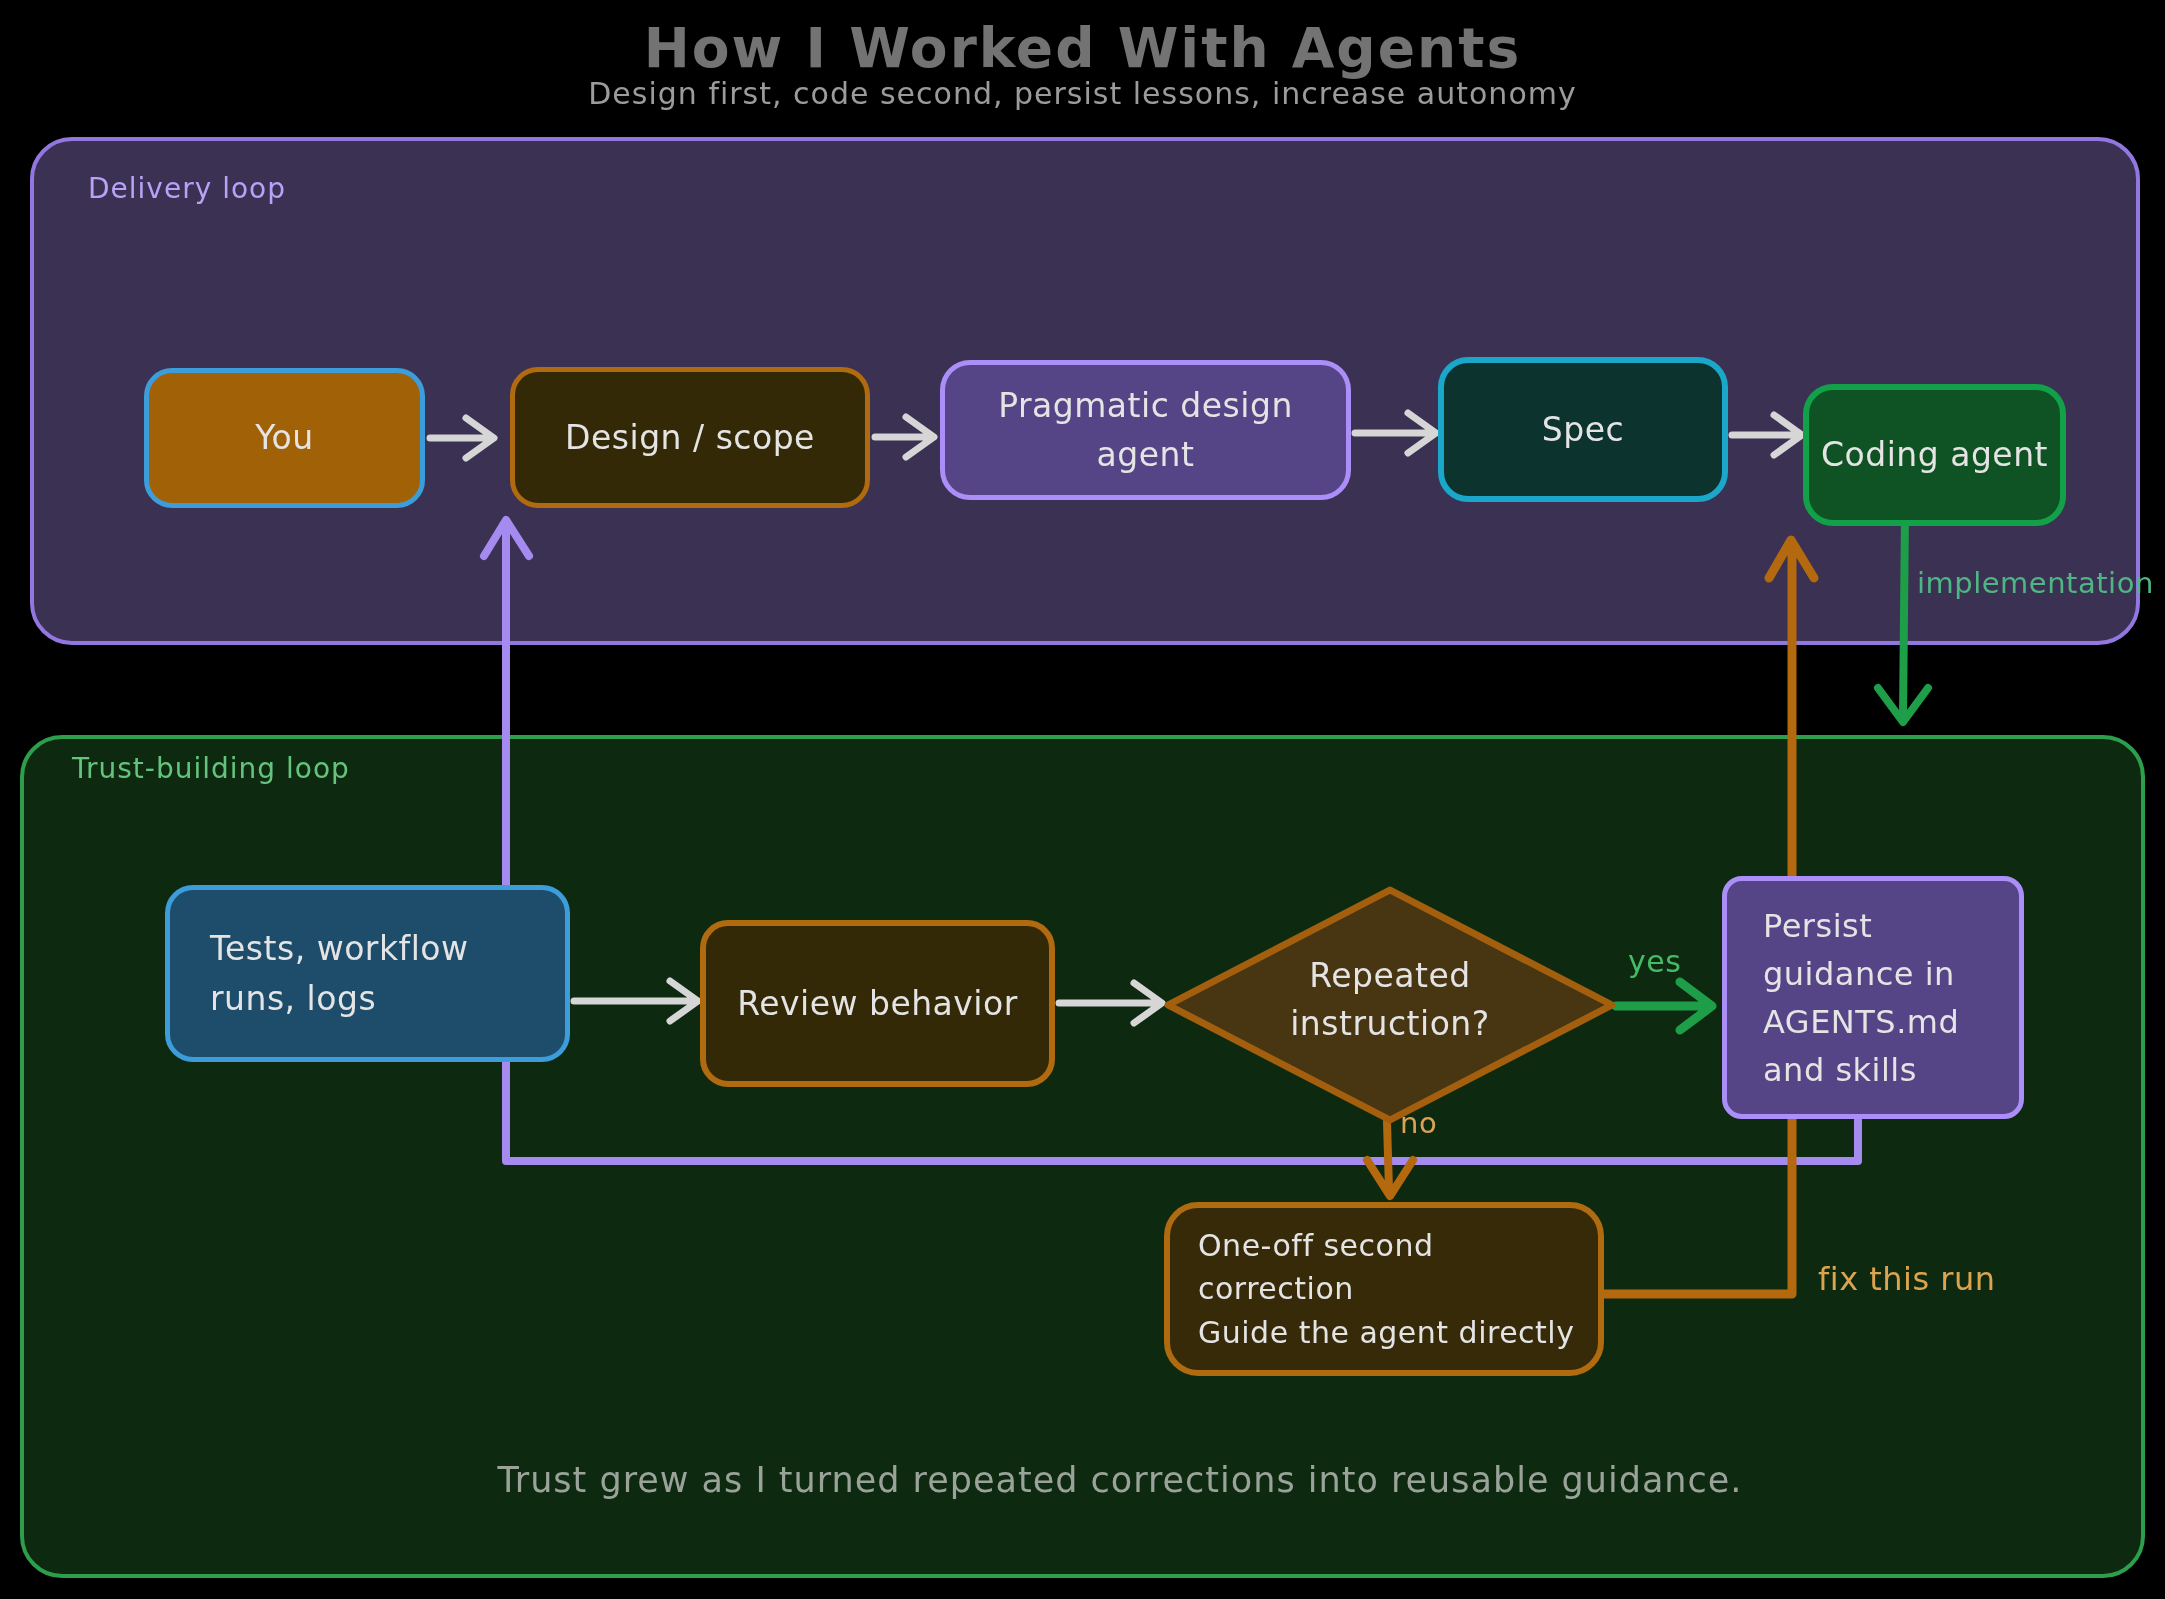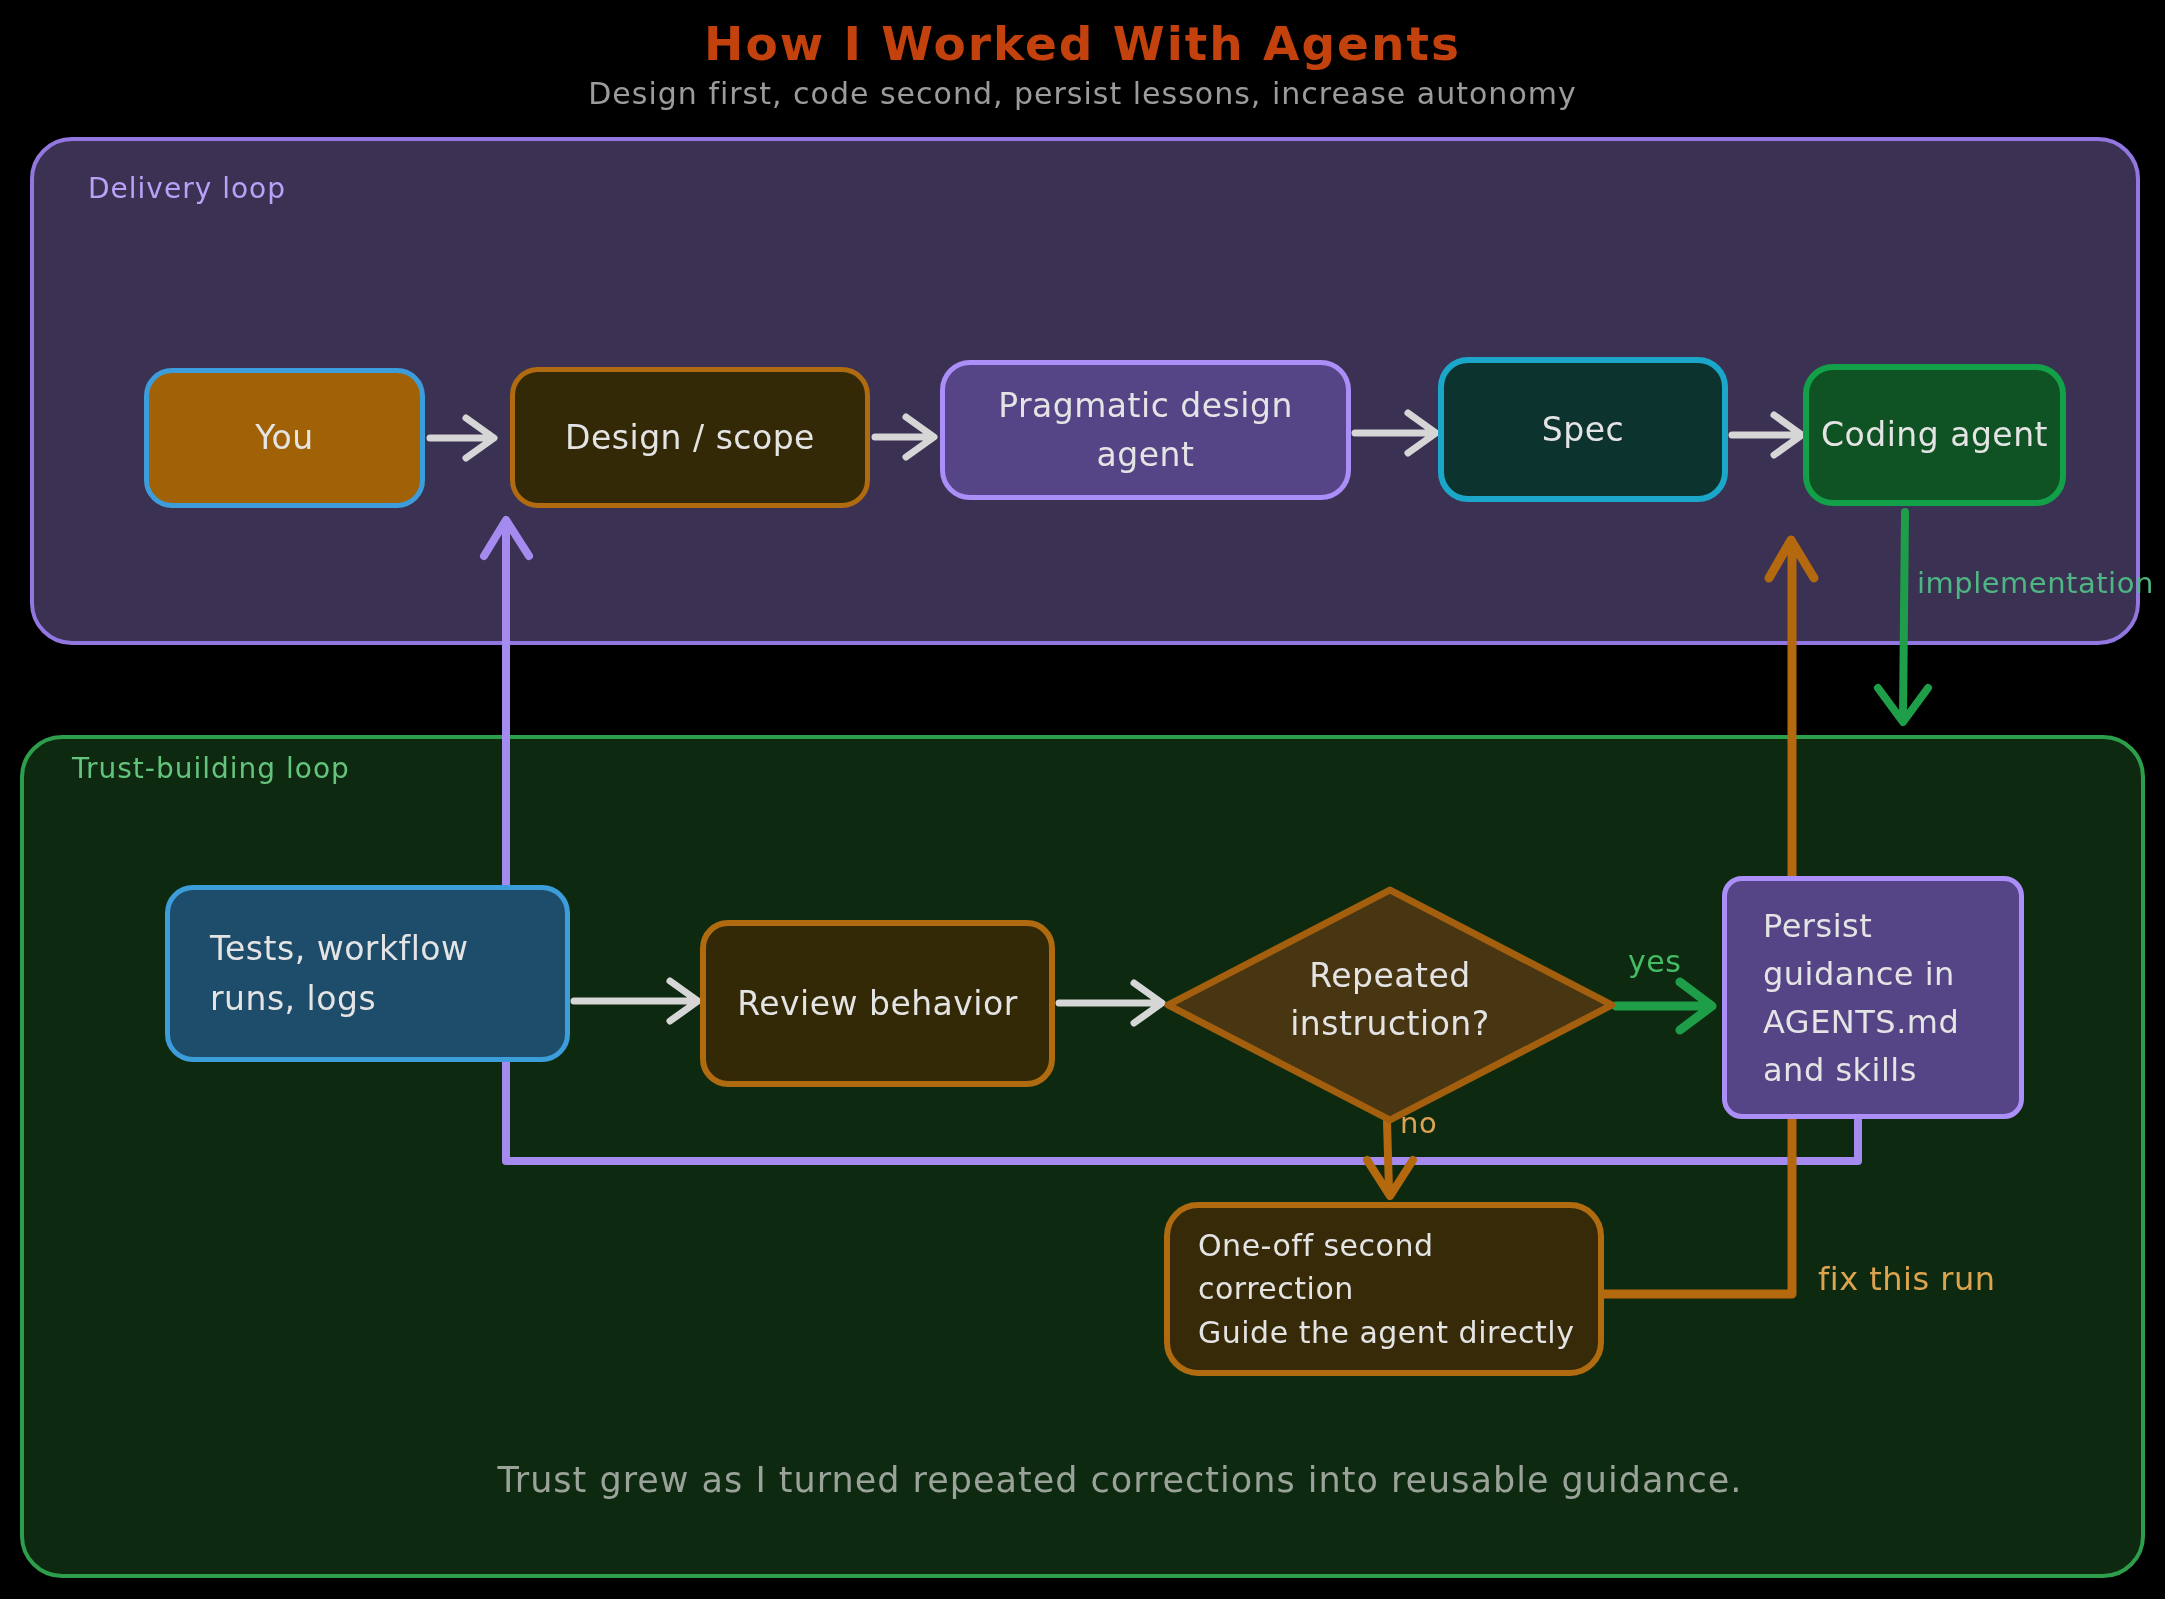--- a/index.html
+++ b/index.html
@@ -2,21 +2,21 @@
 <html><head>
 <meta charset="utf-8">
 <style>
   html,body{margin:0;padding:0;background:#000;}
   .canvas{
     position:relative;width:2165px;height:1599px;background:#000;overflow:hidden;
     font-family:"DejaVu Sans",sans-serif;
   }
   .page-title{
     position:absolute;left:0;top:16px;width:100%;text-align:center;
-    font-size:47px;font-weight:600;color:#c2410c;letter-spacing:2px;
+    font-size:55px;font-weight:600;color:#737373;letter-spacing:2px;
   }
   .page-subtitle{
     position:absolute;left:0;top:76px;width:100%;text-align:center;
     font-size:30px;color:#9b9b9b;letter-spacing:1px;
   }
   .container{position:absolute;box-sizing:border-box;border-radius:42px;z-index:0;}
   .container.delivery{left:30px;top:137px;width:2110px;height:508px;
     background:#3a3153;border:4px solid #9377e0;}
   .container.trust{left:20px;top:735px;width:2125px;height:843px;
     background:#0d2a10;border:4px solid #2d9e4b;}
@@ -29,21 +29,21 @@
     display:flex;align-items:center;justify-content:center;
     color:#e4e4e4;font-size:33px;line-height:1.5;text-align:center;
     border-radius:28px;letter-spacing:0.5px;
   }
   .node.left{justify-content:flex-start;text-align:left;}
   .n-you{left:144px;top:368px;width:281px;height:140px;background:#a16207;border:5px solid #3d9ddb;}
   .n-design{left:510px;top:367px;width:360px;height:141px;background:#332906;border:5px solid #b06a10;}
   .n-pragmatic{left:940px;top:360px;width:411px;height:140px;background:#554486;border:5px solid #ab8ef7;border-radius:30px;}
   .n-pragmatic .inner{width:340px;}
   .n-spec{left:1438px;top:357px;width:290px;height:145px;background:#0c332e;border:6px solid #1ba7c9;border-radius:30px;}
-  .n-coding{left:1803px;top:364px;width:263px;height:142px;background:#0f5223;border:6px solid #12a149;border-radius:30px;}
+  .n-coding{left:1803px;top:384px;width:263px;height:142px;background:#0f5223;border:6px solid #12a149;border-radius:30px;}
   .n-tests{left:165px;top:885px;width:405px;height:177px;background:#1d4d6b;border:5px solid #3d9ddb;padding-left:40px;}
   .n-tests .inner{width:330px;}
   .n-review{left:700px;top:920px;width:355px;height:167px;background:#332906;border:6px solid #b06a10;}
   .n-persist{left:1722px;top:876px;width:302px;height:243px;background:#554486;border:5px solid #ab8ef7;border-radius:20px;padding-left:36px;font-size:32px;}
   .n-persist .inner{width:232px;}
   .n-oneoff{left:1164px;top:1202px;width:440px;height:174px;background:#362a08;border:6px solid #b06a10;border-radius:34px;padding-left:28px;font-size:30px;line-height:1.45;}
   .decision-text{
     position:absolute;left:1240px;top:952px;width:300px;z-index:2;
     color:#e4e4e4;font-size:33px;line-height:1.45;text-align:center;letter-spacing:0.5px;
   }

